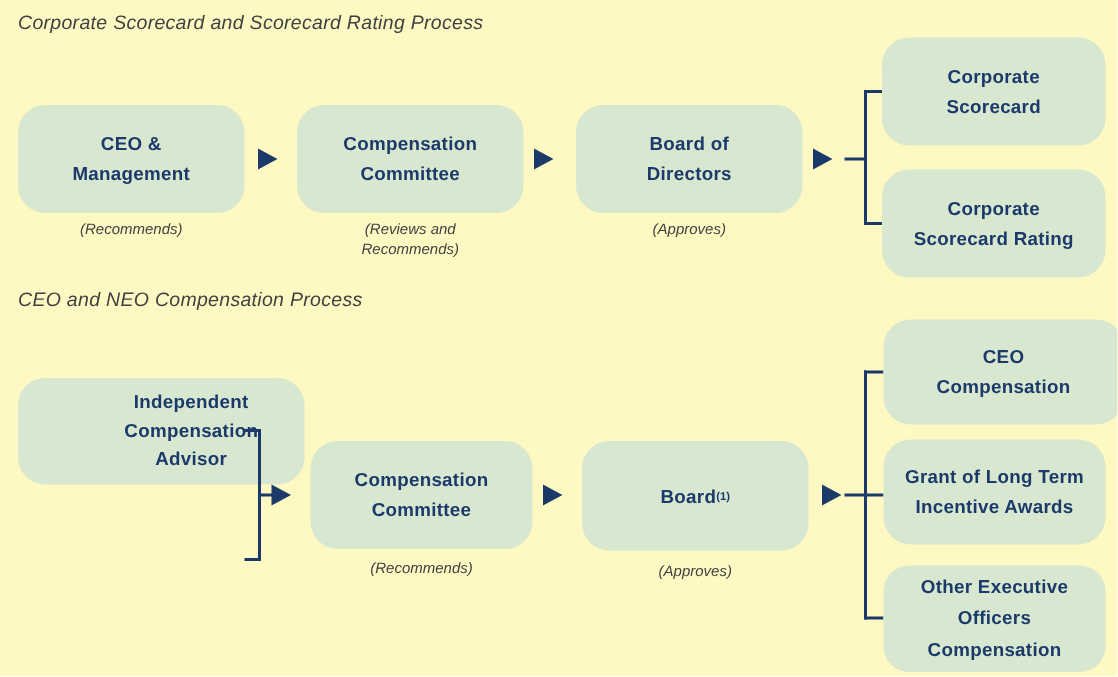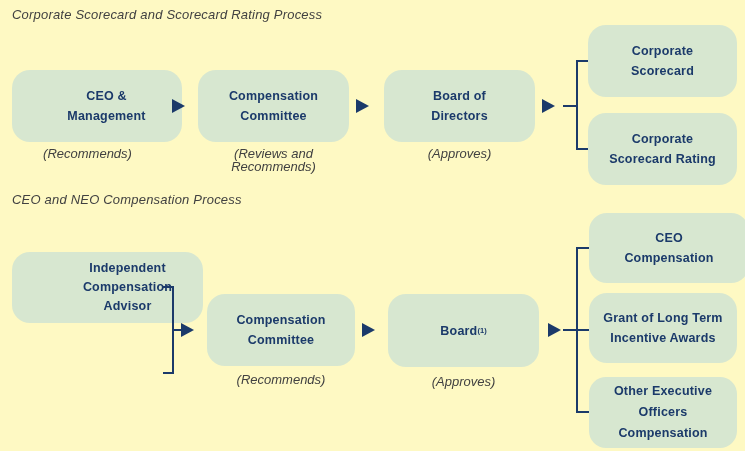--- a/index.html
+++ b/index.html
@@ -34,21 +34,21 @@
     color:var(--navy);
     font-weight:bold;
     font-size:12.5px;
     line-height:20px;
     letter-spacing:.2px;
     white-space:pre-line;
   }
   .caption{
     position:absolute;
     text-align:center;
-    font-size:13px;
+    font-size:10px;
     font-style:italic;
     color:var(--txt);
     line-height:13px;
     white-space:pre-line;
   }
   .arrow{
     position:absolute;
     width:0;height:0;
     border-top:7px solid transparent;
     border-bottom:7px solid transparent;
@@ -65,21 +65,21 @@
     letter-spacing:0;
   }
 </style>
 </head>
 <body>
 
 <div id="canvas">
 
   <div class="sec-title" style="left:12px;top:7px;">Corporate Scorecard and Scorecard Rating Process</div>
 
-  <div class="box" style="left:12px;top:70px;width:151px;height:72px;padding-left:19px;">CEO &amp;
+  <div class="box" style="left:12px;top:70px;width:151px;height:72px;">CEO &amp;
 Management</div>
 
   <div class="arrow" style="left:172px;top:99px;"></div>
 
   <div class="box" style="left:198px;top:70px;width:151px;height:72px;">Compensation
 Committee</div>
 
   <div class="arrow" style="left:356px;top:99px;"></div>
 
   <div class="box" style="left:384px;top:70px;width:151px;height:72px;">Board of

